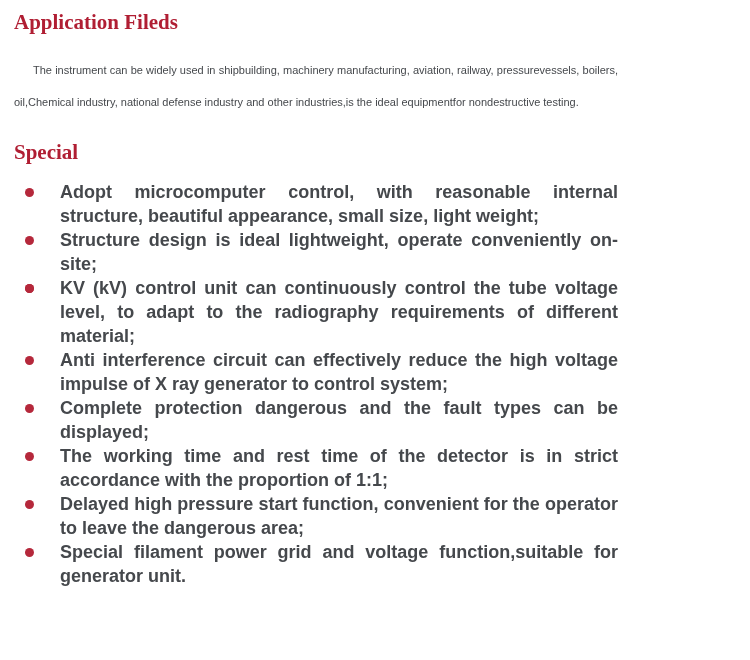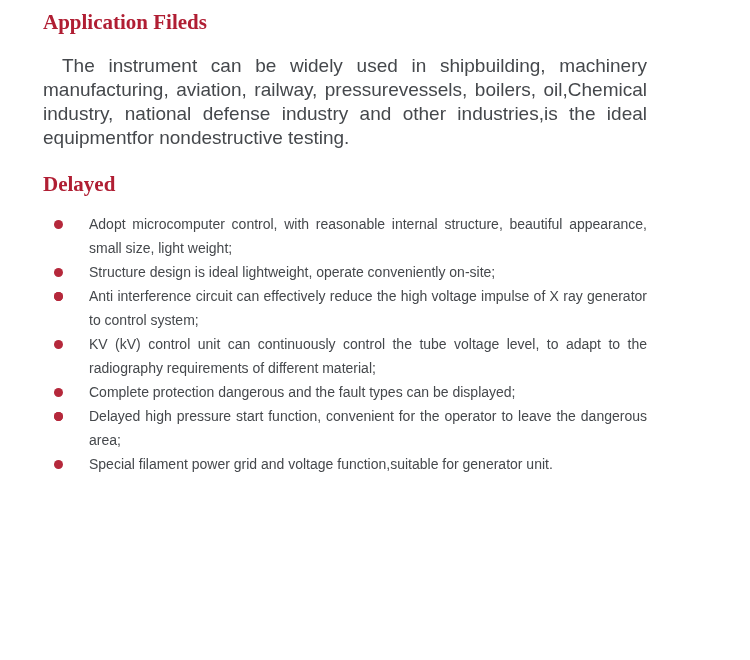--- a/index.html
+++ b/index.html
@@ -11,102 +11,103 @@
     width: 750px;
     height: 660px;
     overflow: hidden;
     font-family: "Liberation Sans", sans-serif;
     color: #45484c;
   }
   .doc {
     padding: 10px 14px 0 14px;
     box-sizing: border-box;
     width: 632px;
-    margin-left: 29px;
   }
   .section-heading {
     font-family: "Liberation Serif", serif;
     font-weight: 700;
     font-size: 21px;
     line-height: 24px;
     color: #b01e33;
     margin: 0;
   }
   .section-heading.features {
     margin-top: 22px;
   }
   .intro-paragraph {
     margin: 20px 0 0 0;
-    font-size: 19px;
-    line-height: 24px;
+    font-size: 11px;
+    line-height: 32px;
     text-align: justify;
     text-indent: 19px;
     color: #45484c;
   }
   ul.feature-list {
     list-style: none;
     margin: 16px 0 0 0;
     padding: 0;
   }
   ul.feature-list li {
     position: relative;
     padding-left: 46px;
-    font-size: 14px;
+    font-size: 18px;
     line-height: 24px;
     text-align: justify;
     color: #45484c;
     margin: 0;
+    font-weight: bold;
   }
   ul.feature-list li .bullet {
     position: absolute;
     left: 11px;
     top: 8px;
     width: 9px;
     height: 9px;
     border-radius: 50%;
     background: #b5283b;
   }
 </style>
 </head>
 <body>
 
 <div class="doc">
 
   <h2 class="section-heading">Application Fileds</h2>
 
   <p class="intro-paragraph">The instrument can be widely used in shipbuilding, machinery manufacturing, aviation, railway, pressurevessels, boilers, oil,Chemical industry, national defense industry and other industries,is the ideal equipmentfor nondestructive testing.</p>
 
-  <h2 class="section-heading features">Delayed</h2>
+  <h2 class="section-heading features">Special</h2>
 
   <ul class="feature-list">
     <li>
       <span class="bullet"></span>
       <span>Adopt microcomputer control, with reasonable internal structure, beautiful appearance, small size, light weight;</span>
     </li>
     <li>
       <span class="bullet"></span>
       <span>Structure design is ideal lightweight, operate conveniently on-site;</span>
     </li>
     <li>
       <span class="bullet"></span>
     </li>
     <li>
       <span class="bullet"></span>
-      <span>Anti interference circuit can effectively reduce the high voltage impulse of X ray generator to control system;</span>
+      <span>KV (kV) control unit can continuously control the tube voltage level, to adapt to the radiography requirements of different material;</span>
     </li>
     <li>
       <span class="bullet"></span>
-      <span>KV (kV) control unit can continuously control the tube voltage level, to adapt to the radiography requirements of different material;</span>
+      <span>Anti interference circuit can effectively reduce the high voltage impulse of X ray generator to control system;</span>
     </li>
     <li>
       <span class="bullet"></span>
       <span>Complete protection dangerous and the fault types can be displayed;</span>
     </li>
     <li>
       <span class="bullet"></span>
+      <span>The working time and rest time of the detector is in strict accordance with the proportion of 1:1;</span>
     </li>
     <li>
       <span class="bullet"></span>
       <span>Delayed high pressure start function, convenient for the operator to leave the dangerous area;</span>
     </li>
     <li>
       <span class="bullet"></span>
       <span>Special filament power grid and voltage function,suitable for generator unit.</span>
     </li>
   </ul>

